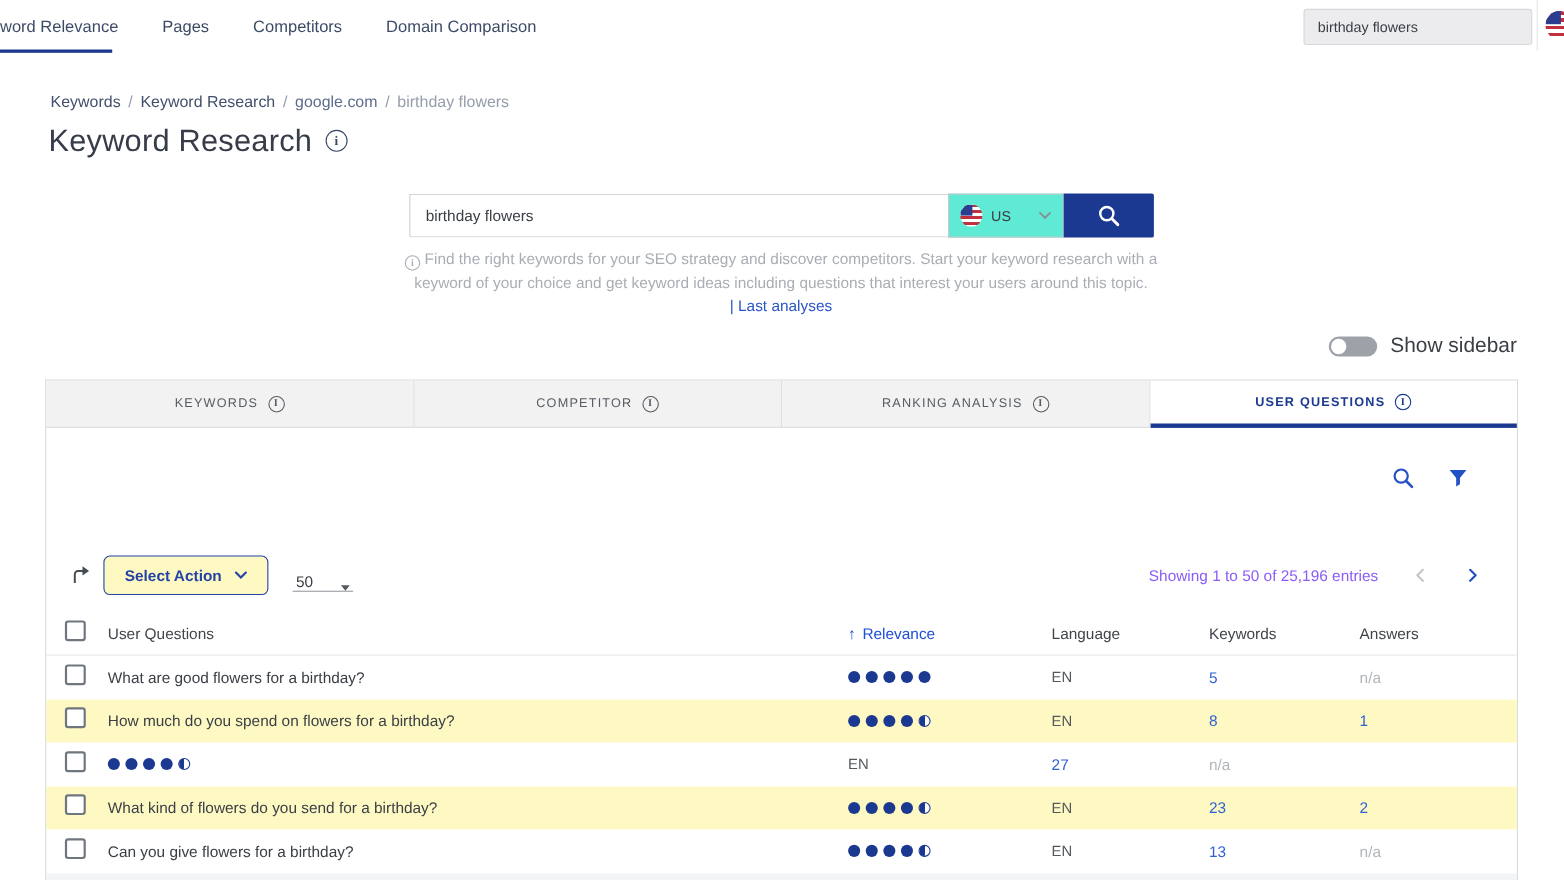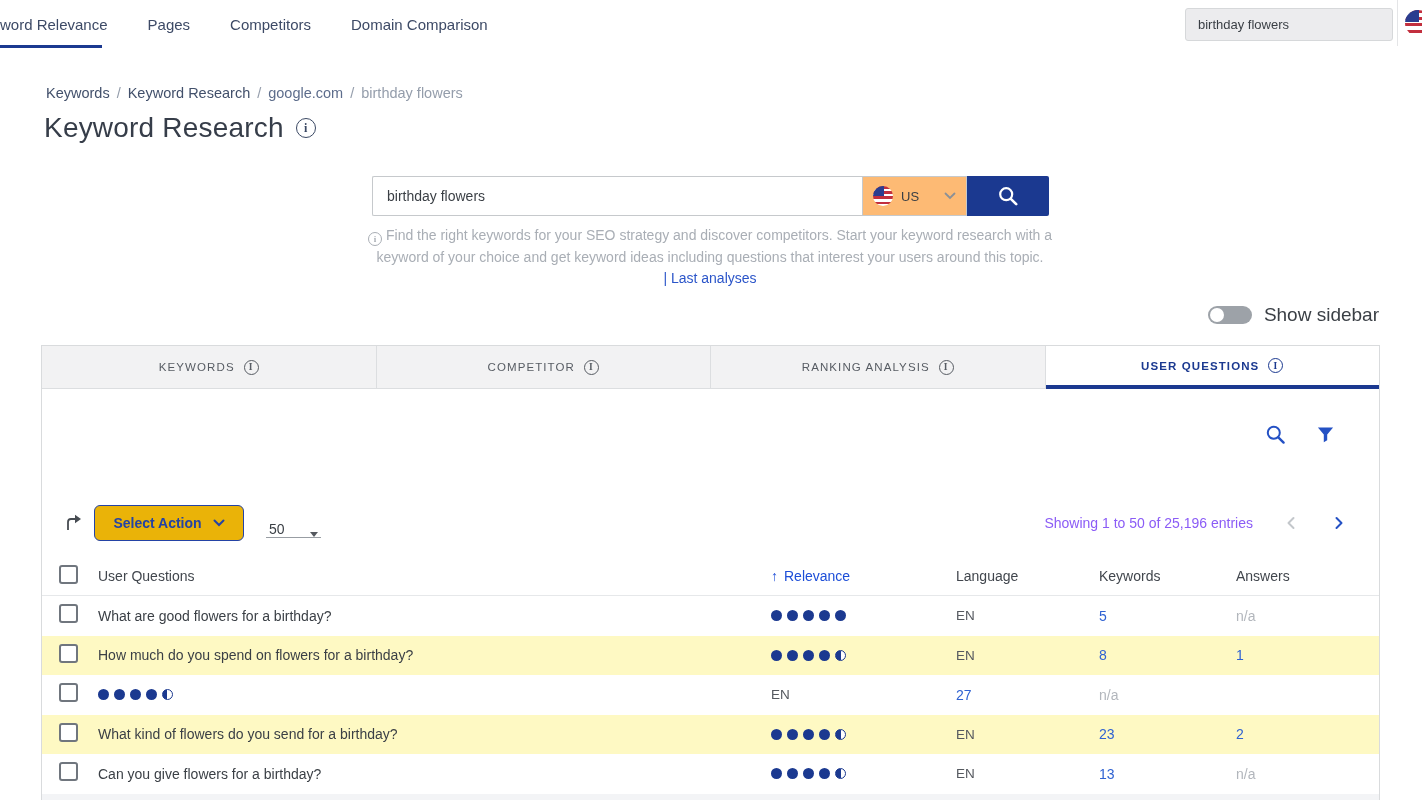--- a/index.html
+++ b/index.html
@@ -38,21 +38,21 @@
   .crumb.dim{color:#949dab}
   .crumb-sep{color:#949dab}
   .title-row{position:absolute;left:44px;top:112px;display:flex;align-items:center;gap:12px}
   .page-title{font-size:28px;font-weight:500;color:#363d49;letter-spacing:.2px}
   .title-info{color:#3a4863;cursor:pointer}
 
   
   .search-row{position:absolute;left:372px;top:176px;display:flex;height:40px}
   .kw-input{width:490px;height:40px;border:1px solid #c6c9cc;border-right:none;padding:0 14px;font-size:14px;
     color:#3a3f45;font-family:inherit;border-radius:2px 0 0 2px;outline:none}
-  .country-select{width:105px;height:40px;border:1px solid #c6c9cc;background:#fdba74;display:flex;align-items:center;
+  .country-select{width:105px;height:40px;border:1px solid #c6c9cc;background:#5eead4;display:flex;align-items:center;
     gap:8px;padding:0 10px;cursor:pointer}
   .country-code{font-size:13px;color:#3a3f45}
   .country-caret{margin-left:auto;color:#8a9097;display:flex}
   .search-btn{width:82px;height:40px;background:#1b3990;border:none;display:flex;align-items:center;
     justify-content:center;cursor:pointer;border-radius:0 2px 2px 0}
   .help{position:absolute;left:331px;top:224px;width:758px;text-align:center;font-size:14px;line-height:22px;color:#a9aeb5}
   .last-analyses{position:absolute;left:331px;top:270px;width:758px;text-align:center;font-size:14px;
     color:#2b55c9;font-weight:500;cursor:pointer}
 
   
@@ -73,21 +73,21 @@
   .tab .info{color:currentColor}
 
   .panel-icons{position:absolute;top:78px;right:44px;display:flex;align-items:center;gap:30px;color:#2451c4}
   .icon-btn{cursor:pointer;display:flex}
 
   
   .toolbar{position:absolute;top:159px;left:0;width:100%;display:flex;align-items:center;
     padding:0 34px 0 22px;height:36px}
   .export-btn{display:flex;cursor:pointer}
   .select-action{margin-left:10px;height:36px;min-width:150px;border:1.5px solid #2443a5;border-radius:6px;
-    background:#eab308;color:#2443a5;font-size:14px;font-weight:600;display:flex;align-items:center;
+    background:#fef9c3;color:#2443a5;font-size:14px;font-weight:600;display:flex;align-items:center;
     justify-content:center;gap:11px;padding:0 16px;cursor:pointer;font-family:inherit}
   .page-size{margin-left:22px;width:55px;border-bottom:1px solid #989da3;display:flex;align-items:flex-end;
     justify-content:space-between;height:30px;cursor:pointer;font-size:14px;color:#3a3f45;padding:0 3px}
   .caret-down{width:0;height:0;border-left:4.5px solid transparent;border-right:4.5px solid transparent;
     border-top:5.5px solid #55595f}
   .showing{margin-left:auto;font-size:14px;color:#8b5cf6}
   .pg{display:flex;cursor:pointer}
   .pg.prev{margin-left:32px;color:#c3c7cb}
   .pg.next{margin-left:36px;color:#2451c4}
 

